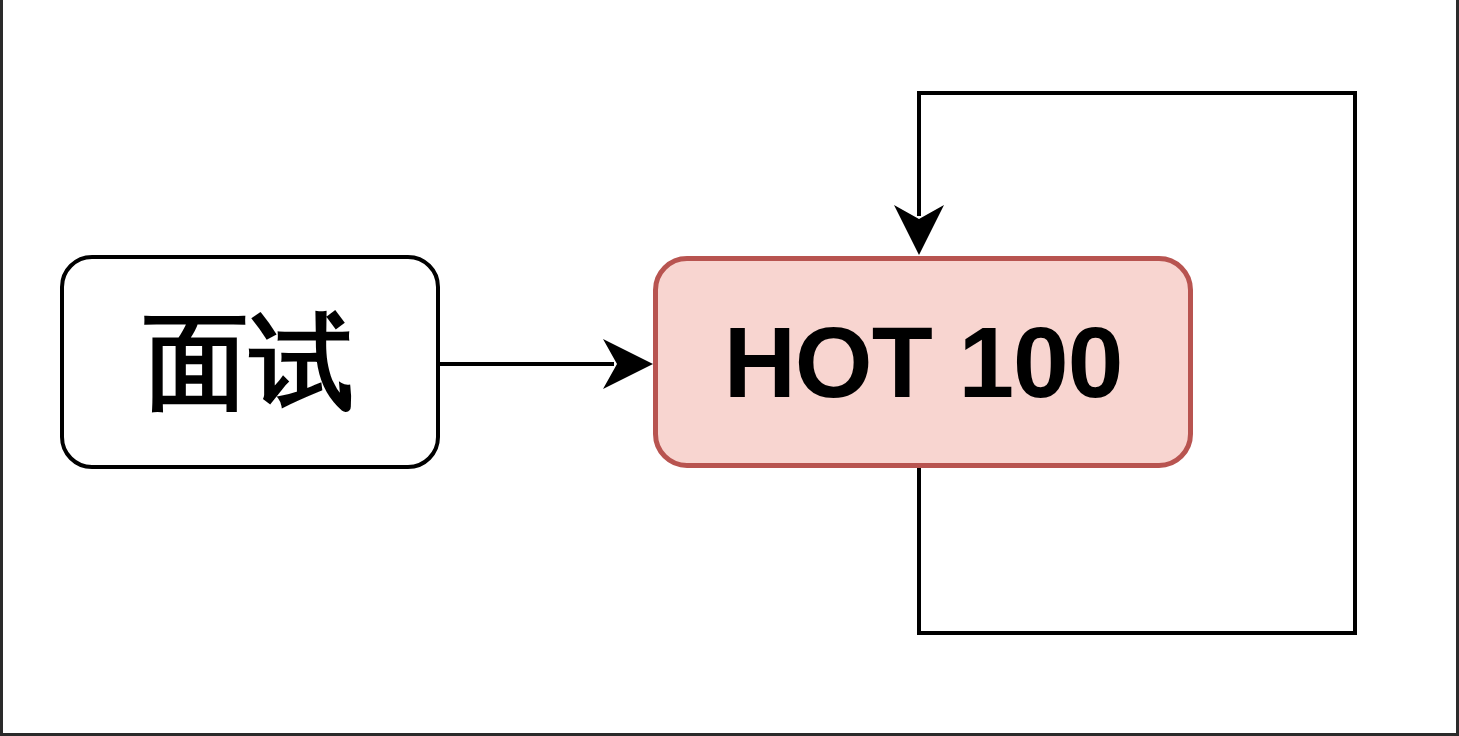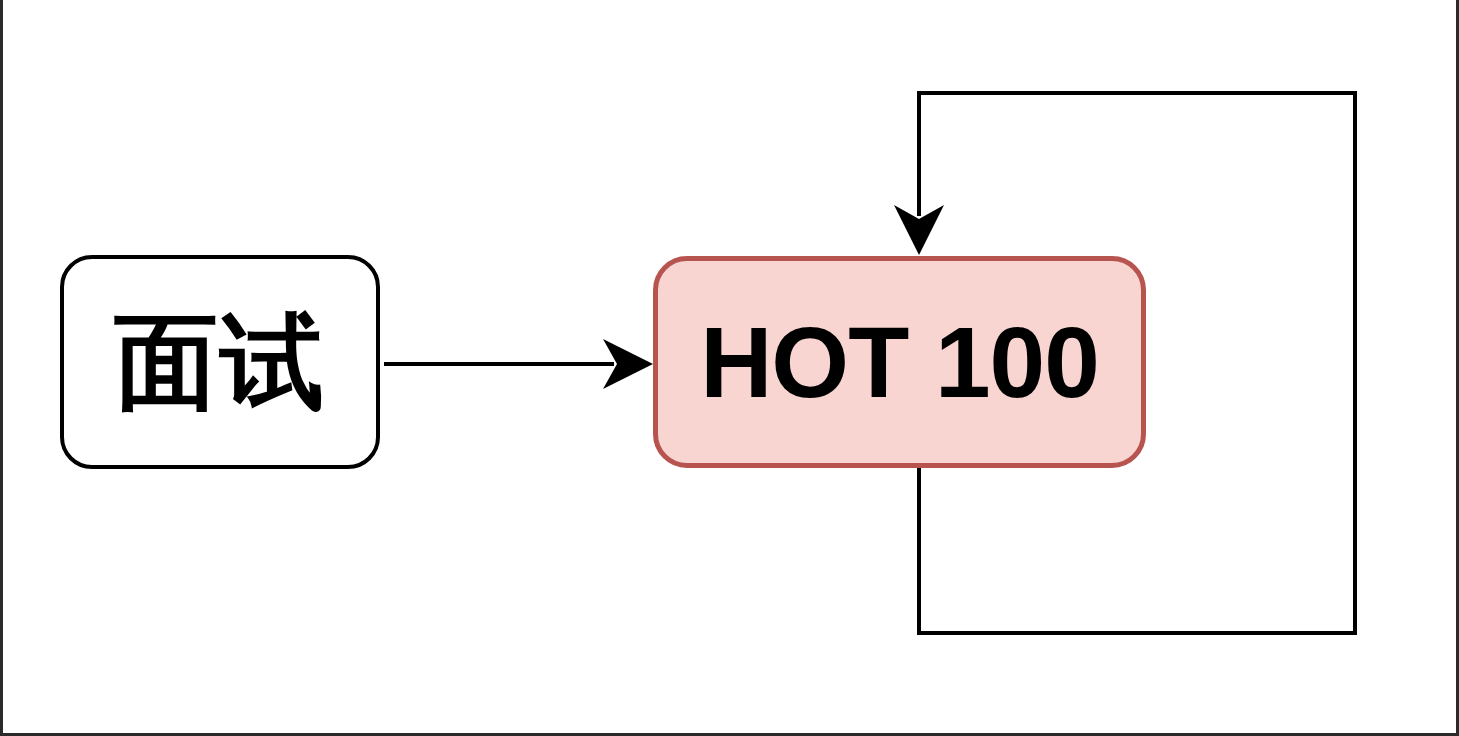--- a/index.html
+++ b/index.html
@@ -40,37 +40,37 @@
     position: absolute;
     box-sizing: border-box;
     display: flex;
     align-items: center;
     justify-content: center;
     text-align: center;
   }
   .node-interview {
     left: 60px;
     top: 255px;
-    width: 320px;
+    width: 380px;
     height: 214px;
     background: #ffffff;
     border: 4px solid #000000;
     border-radius: 32px;
   }
   .node-interview .node-label {
     font-size: 104px;
     font-weight: 700;
     color: #000000;
     letter-spacing: 2px;
     line-height: 1;
   }
   .node-hot100 {
     left: 653px;
     top: 256px;
-    width: 493px;
+    width: 540px;
     height: 212px;
     background: #f8d5d0;
     border: 5px solid #b85450;
     border-radius: 34px;
   }
   .node-hot100 .node-label {
     font-size: 100px;
     font-weight: 700;
     color: #000000;
     letter-spacing: -1px;

